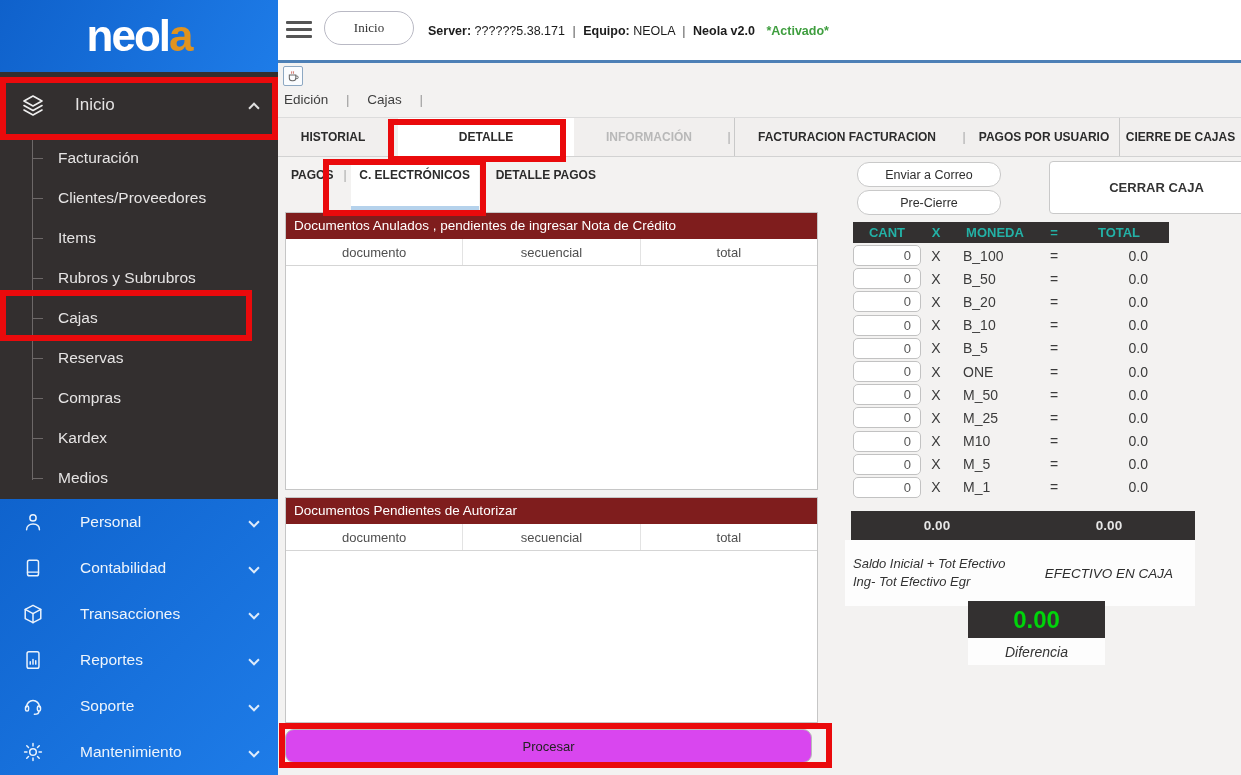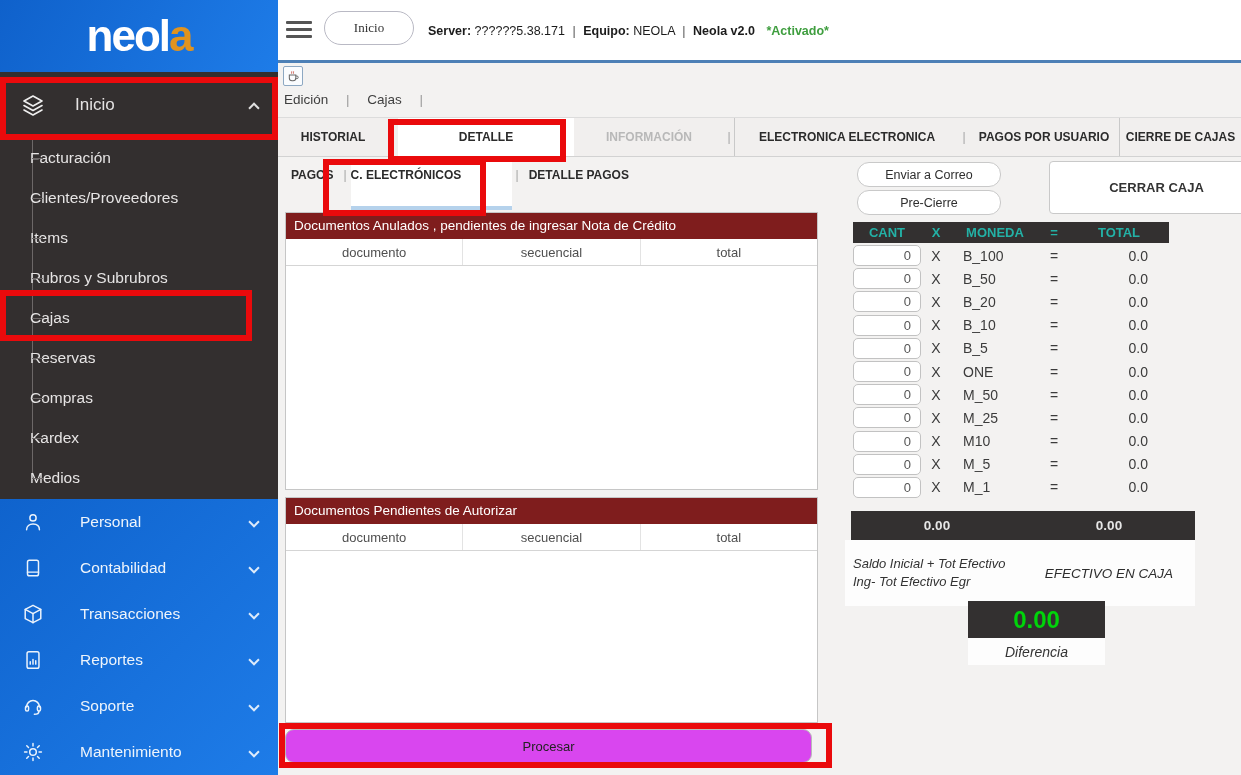--- a/index.html
+++ b/index.html
@@ -18,21 +18,21 @@
   .inicio-row .side-label { font-size:17px; margin-left:29px; }
   .blue-row { height:46px; }
   .blue-row .side-label { font-size:15.5px; margin-left:34px; }
   .side-icon { width:26px; height:26px; display:flex; align-items:center; justify-content:center; flex:none; }
   .side-icon svg { stroke:#fff; fill:none; stroke-width:1.6; stroke-linecap:round; stroke-linejoin:round; opacity:.92; }
   .chev { width:8px; height:8px; border-right:2px solid rgba(255,255,255,.85); border-bottom:2px solid rgba(255,255,255,.85); margin-left:auto; }
   .chev.down { transform:rotate(45deg); }
   .chev.up { transform:rotate(-135deg); margin-top:6px; }
   .submenu { position:relative; }
   .submenu::before { content:''; position:absolute; left:32px; top:0; bottom:18px; border-left:1px solid #6d6868; }
-  .sub-item { position:relative; height:40px; display:flex; align-items:center; padding-left:30px; font-size:15.5px; color:#e6e4e4; cursor:pointer; }
+  .sub-item { position:relative; height:40px; display:flex; align-items:center; padding-left:58px; font-size:15.5px; color:#e6e4e4; cursor:pointer; }
   .sub-item::before { content:''; position:absolute; left:32px; top:50%; width:11px; border-top:1px solid #6d6868; }
 
   
   #main { position:absolute; left:278px; top:0; width:963px; height:775px; }
   .top-header { position:absolute; left:0; top:0; width:963px; height:63px; background:#fff; border-bottom:3px solid #4d80b6; }
   .hamburger { position:absolute; left:8px; top:21px; width:26px; cursor:pointer; }
   .hamburger div { height:3px; background:#555; margin-bottom:4px; border-radius:1px; }
   .inicio-btn { position:absolute; left:46px; top:11px; width:90px; height:34px; background:#fff; border:1.5px solid #b9b9c4; border-radius:17px; font-family:"Liberation Serif", serif; font-size:13px; color:#333; cursor:pointer; }
   .server-info { position:absolute; left:150px; top:24px; font-size:12.5px; color:#1b1b1b; white-space:nowrap; }
   .server-info .b { font-weight:bold; }
@@ -46,21 +46,21 @@
 
   .tabbar { position:absolute; left:0; top:117px; width:963px; height:40px; background:#f1efee; border-top:1px solid #dcdcdc; border-bottom:1px solid #d2d2d2; display:flex; align-items:stretch; }
   .tab { display:flex; align-items:center; justify-content:center; font-size:12px; font-weight:bold; color:#2b2b2b; cursor:pointer; white-space:nowrap; }
   .tab.active { background:#fff; }
   .tab.disabled { color:#b8b8b8; }
   .tabsep { display:flex; align-items:center; color:#a5a5a5; font-size:12px; width:10px; justify-content:center; }
   .vdiv { border-left:1px solid #c9c9c9; }
 
   .subtabbar { position:absolute; left:7px; top:160px; display:flex; align-items:flex-start; }
   .subtab { font-size:12px; font-weight:bold; color:#2b2b2b; padding:8px 6px; cursor:pointer; white-space:nowrap; }
-  .subtab.active { background:#fff; width:161px; padding:8px 0 24px; border-bottom:4px solid #b5d2ec; }
+  .subtab.active { background:#fff; width:128px; text-align:center; padding:8px 0 24px; border-bottom:4px solid #b5d2ec; }
   .subsep { color:#a5a5a5; font-size:12px; padding:8px 4px; }
 
   .panel-table { position:absolute; left:7px; width:533px; background:#fff; border:1px solid #c6c6c6; display:flex; flex-direction:column; }
   #table1 { top:212px; height:278px; }
   #table2 { top:497px; height:226px; }
   .table-title { height:26px; background:#7f1d1d; color:#fff; font-size:13.5px; line-height:26px; padding-left:8px; white-space:nowrap; overflow:hidden; }
   .thead { display:flex; height:27px; border-bottom:1px solid #d5d5d5; }
   .th { flex:1; display:flex; align-items:center; justify-content:center; font-size:13px; color:#4f4f4f; border-right:1px solid #e3e3e3; }
   .th:last-child { border-right:none; }
   .tbody { flex:1; background:#fff; }
@@ -234,21 +234,21 @@
       <span class="mitem">Cajas</span>
       <span class="msep">|</span>
     </div>
 
     <div class="tabbar">
       <div class="tab" style="width:110px;">HISTORIAL</div>
       <div class="tabsep">|</div>
       <div class="tab active" style="width:176px;">DETALLE</div>
       <div class="tab disabled" style="width:150px;">INFORMACIÓN</div>
       <div class="tabsep">|</div>
-      <div class="tab vdiv" style="width:225px;">ELECTRONICA ELECTRONICA</div>
+      <div class="tab vdiv" style="width:225px;">FACTURACION FACTURACION</div>
       <div class="tabsep">|</div>
       <div class="tab" style="width:150px;">PAGOS POR USUARIO</div>
       <div class="tab vdiv" style="flex:1;">CIERRE DE CAJAS</div>
     </div>
 
     <div class="subtabbar">
       <div class="subtab">PAGOS</div>
       <div class="subsep">|</div>
       <div class="subtab active">C. ELECTRÓNICOS</div>
       <div class="subsep">|</div>

